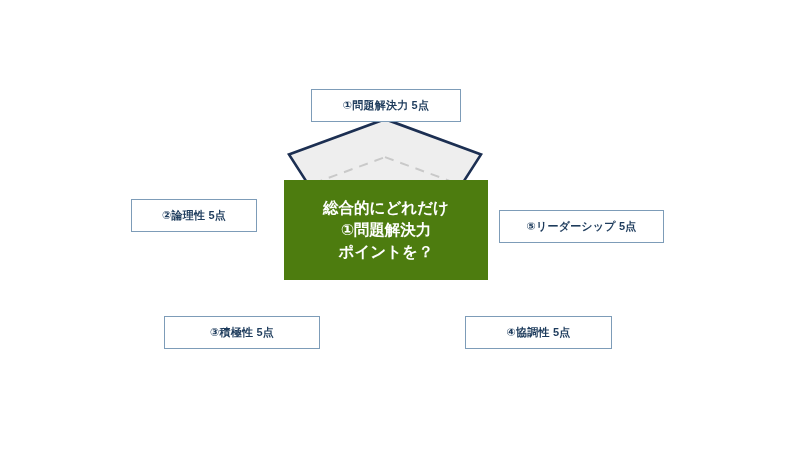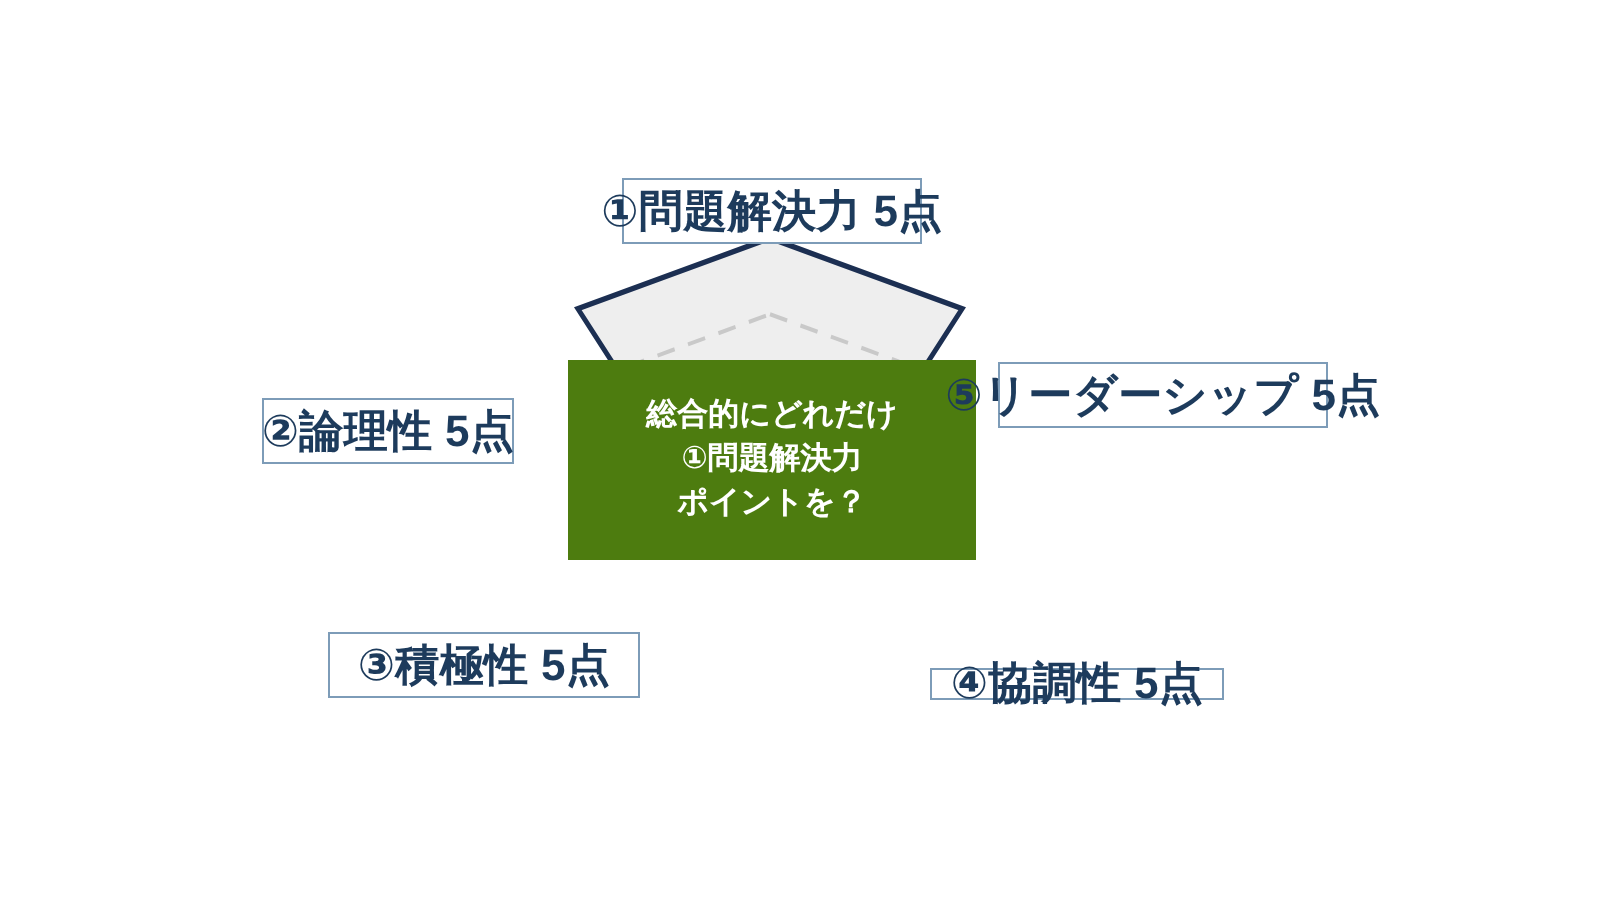--- a/index.html
+++ b/index.html
@@ -27,34 +27,34 @@
     height: 450px;
   }
 
   
   .axis-label {
     position: absolute;
     box-sizing: border-box;
     background: #ffffff;
     border: 1.4px solid #7d9cb8;
     color: #1d3b5c;
-    font-size: 22px;
+    font-size: 11px;
     font-weight: 700;
     letter-spacing: 0.2px;
     display: flex;
     align-items: center;
     justify-content: center;
     white-space: nowrap;
     z-index: 30;
   }
   #label-1 { left: 311px; top: 89px;  width: 150px; height: 33px; }
   #label-2 { left: 131px; top: 199px; width: 126px; height: 33px; }
-  #label-5 { left: 499px; top: 181px; width: 165px; height: 33px; }
+  #label-5 { left: 499px; top: 210px; width: 165px; height: 33px; }
   #label-3 { left: 164px; top: 316px; width: 156px; height: 33px; }
-  #label-4 { left: 465px; top: 334px; width: 147px; height: 16px; }
+  #label-4 { left: 465px; top: 316px; width: 147px; height: 33px; }
 
   
   #center-callout {
     position: absolute;
     left: 284px;
     top: 180px;
     width: 204px;
     height: 100px;
     background: #4d7c0f;
     display: flex;

